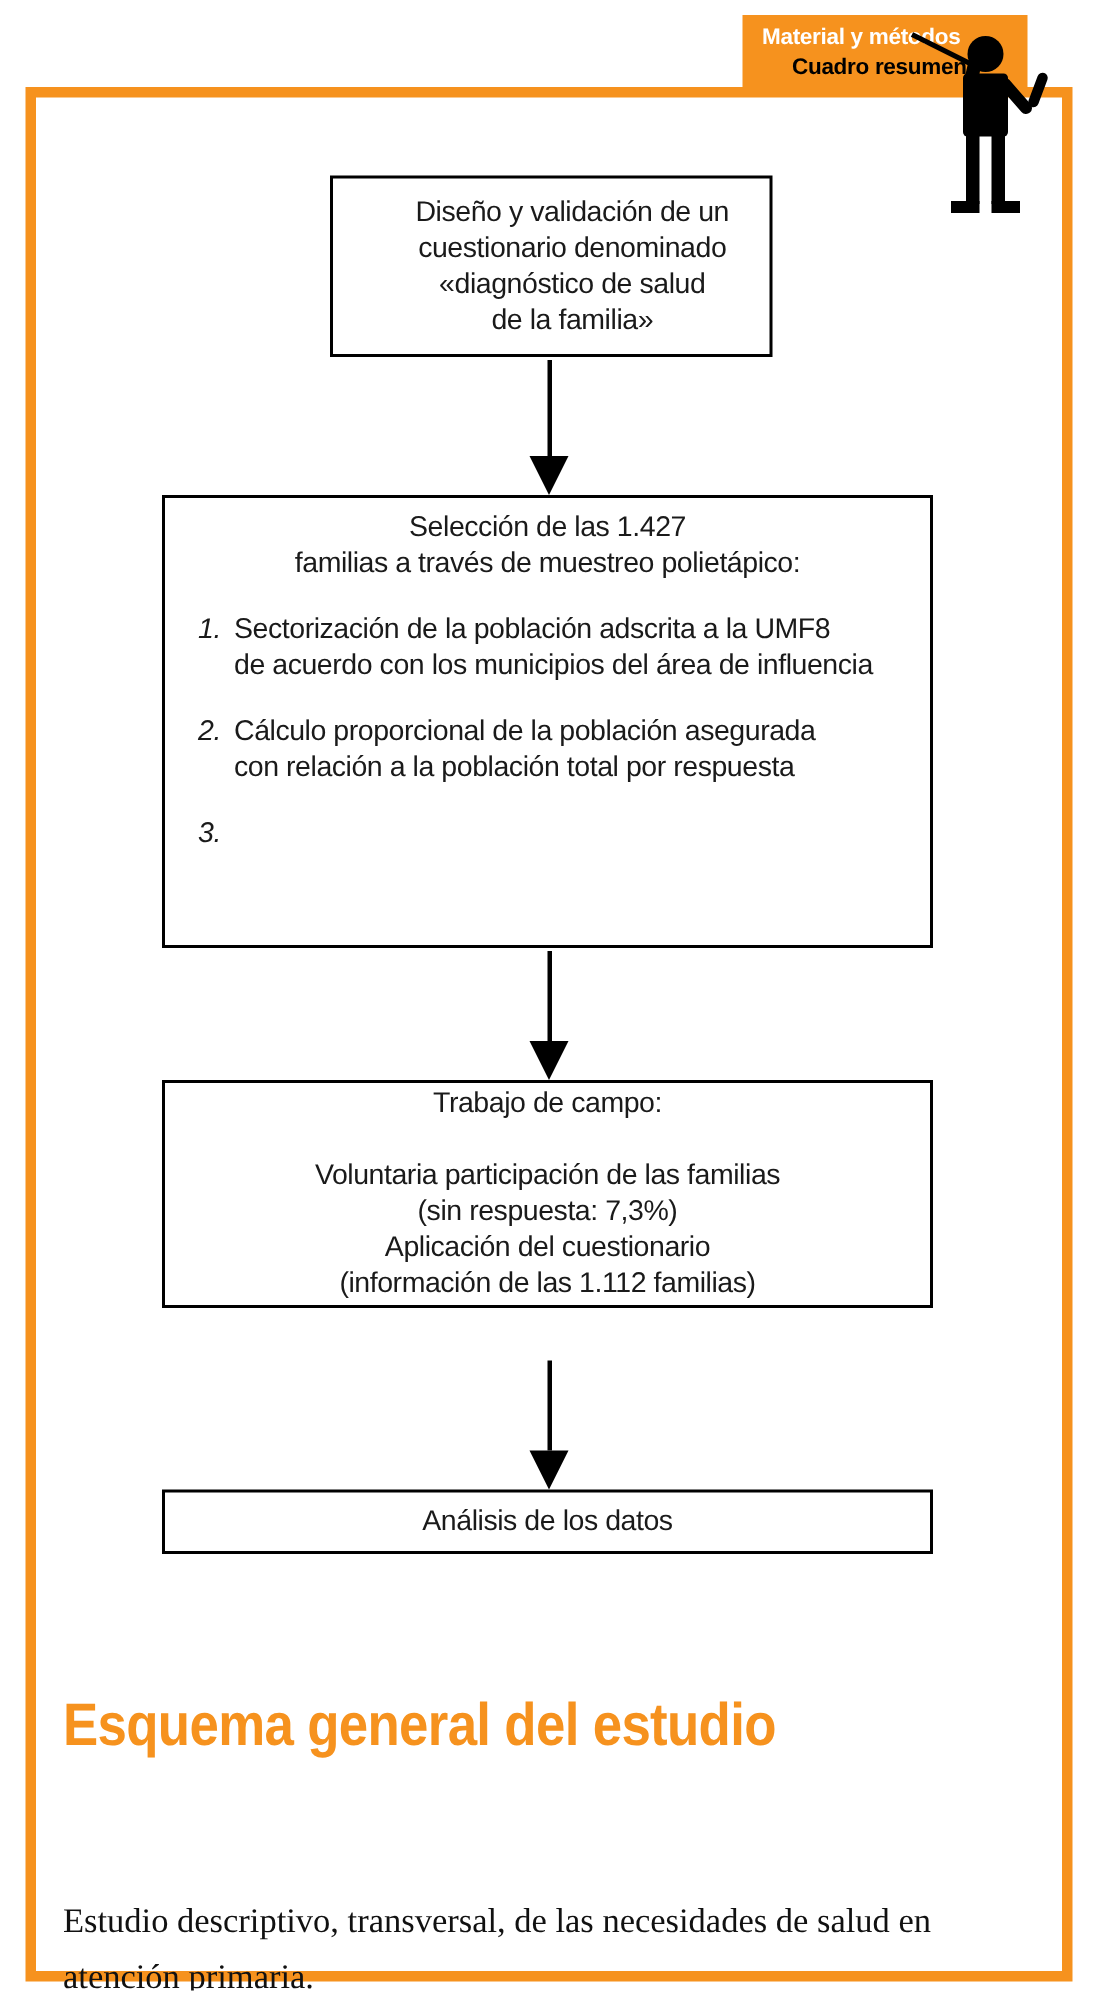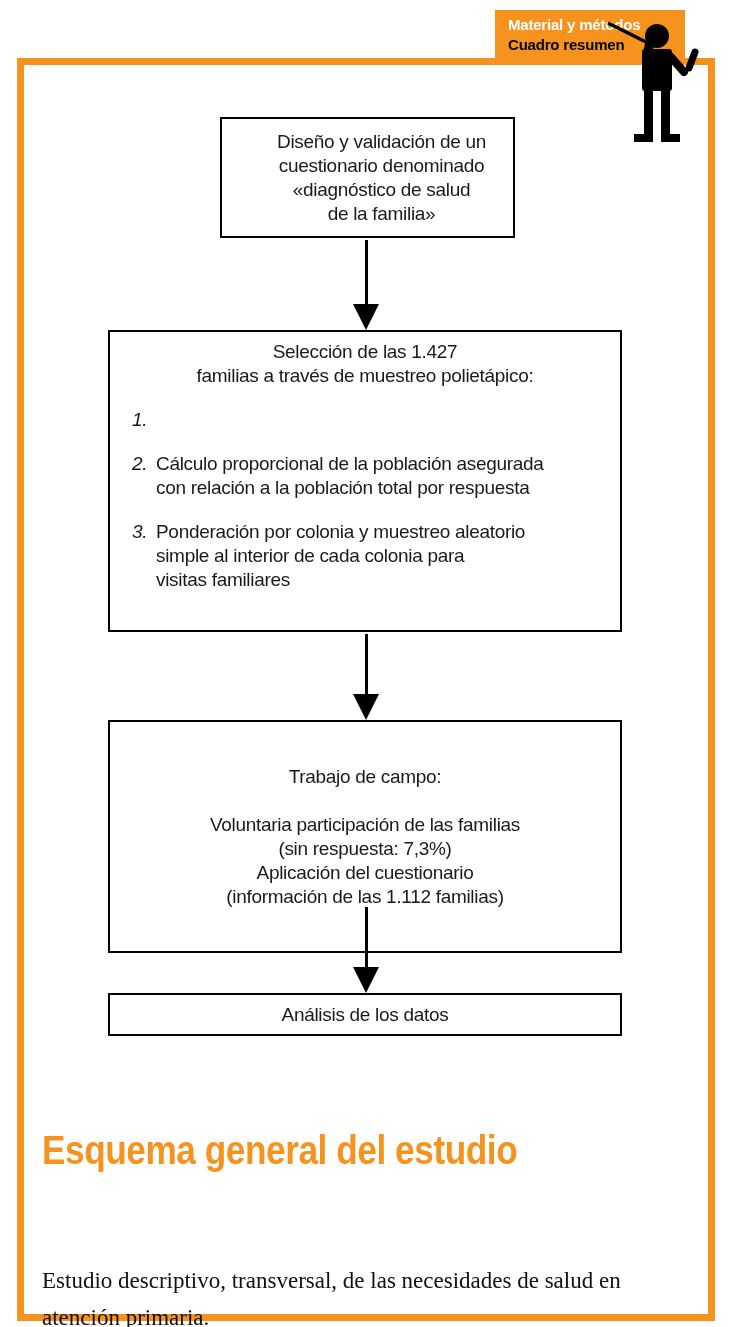--- a/index.html
+++ b/index.html
@@ -9,33 +9,33 @@
   }
   .frame{
     position:absolute;left:17px;top:58px;width:698px;height:1263px;
     border:7px solid #F6921E;box-sizing:border-box;background:transparent;
   }
   .badge{
     position:absolute;left:495px;top:10px;width:190px;height:48px;
     background:#F6921E;padding:5px 0 0 13px;box-sizing:border-box;
   }
   .badge .l1{font-size:15px;font-weight:bold;color:#ffffff;line-height:20px;letter-spacing:-0.2px;}
-  .badge .l2{font-size:15px;font-weight:bold;color:#000000;line-height:20px;letter-spacing:-0.2px;}
+  .badge .l2{font-size:15px;font-weight:bold;color:#000000;line-height:20px;letter-spacing:-0.2px;margin-left:20px;}
   .presenter{position:absolute;left:600px;top:18px;}
   .fbox{
     position:absolute;border:2px solid #000000;box-sizing:border-box;
     background:#ffffff;color:#1a1a1a;font-size:19px;line-height:24px;letter-spacing:-0.3px;
   }
   .center{text-align:center;}
   .preline{white-space:pre-line;}
   .box1{left:220px;top:117px;width:295px;height:121px;display:flex;align-items:center;justify-content:center;padding-left:28px;}
   .box2{left:108px;top:330px;width:514px;height:302px;padding:8px 18px;}
   .box2 .item{display:flex;margin-top:20px;padding-left:4px;}
   .box2 .num{flex:none;width:24px;font-style:italic;}
-  .box3{left:108px;top:720px;width:514px;height:233px;display:flex;align-items:center;justify-content:center;}
+  .box3{left:108px;top:720px;width:514px;height:152px;display:flex;align-items:center;justify-content:center;}
   .box4{left:108px;top:993px;width:514px;height:43px;display:flex;align-items:center;justify-content:center;}
   .arrow{position:absolute;width:28px;display:flex;flex-direction:column;align-items:center;}
   .arrow .shaft{width:3px;background:#000;flex:1;}
   .arrow .head{width:0;height:0;border-left:13px solid transparent;border-right:13px solid transparent;border-top:26px solid #000;}
   .a1{left:352px;top:240px;height:90px;}
   .a2{left:352px;top:634px;height:86px;}
   .a3{left:352px;top:907px;height:86px;}
   .fig-title{
     position:absolute;left:42px;top:1128px;
     font-size:40px;font-weight:bold;color:#F6921E;
@@ -81,31 +81,30 @@
 <div class="arrow a1">
   <div class="shaft"></div>
   <div class="head"></div>
 </div>
 
 <div class="fbox box2">
   <div class="center preline">Selección de las 1.427
 familias a través de muestreo polietápico:</div>
   <div class="item">
     <span class="num">1.</span>
+    <span class="preline">Sectorización de la población adscrita a la UMF8
+de acuerdo con los municipios del área de influencia</span>
   </div>
   <div class="item">
     <span class="num">2.</span>
     <span class="preline">Cálculo proporcional de la población asegurada
 con relación a la población total por respuesta</span>
   </div>
   <div class="item">
     <span class="num">3.</span>
-    <span class="preline">Ponderación por colonia y muestreo aleatorio
-simple al interior de cada colonia para
-visitas familiares</span>
   </div>
 </div>
 
 <div class="arrow a2">
   <div class="shaft"></div>
   <div class="head"></div>
 </div>
 
 <div class="fbox box3">
   <div class="center preline">Trabajo de campo:

